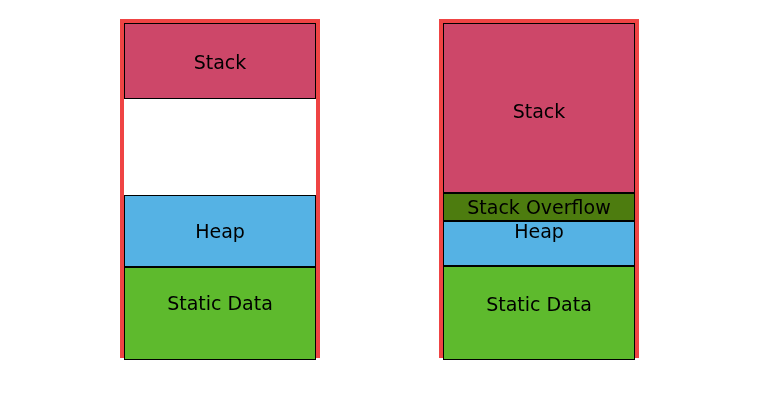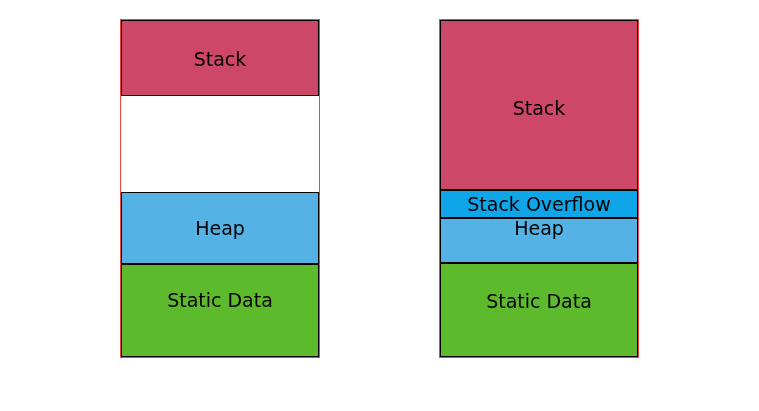--- a/index.html
+++ b/index.html
@@ -11,21 +11,21 @@
   .canvas {
     position: relative;
     width: 759px;
     height: 411px;
     background: #ffffff;
     overflow: hidden;
   }
   .diagram {
     position: absolute;
     box-sizing: border-box;
-    border: 1px solid #ef4444;
+    border: 4px solid #ef4444;
   }
   .segment {
     position: absolute;
     left: 0;
     width: 100%;
     box-sizing: border-box;
     border: 1px solid #000000;
   }
   .segment-label {
     position: absolute;
@@ -52,21 +52,21 @@
         <div class="segment-label" style="top: 36px;">Heap</div>
       </div>
       <div class="segment" style="top: 244px; height: 93px; background: rgb(94, 186, 45);">
         <div class="segment-label" style="top: 36px;">Static Data</div>
       </div>
     </div>
   <div class="diagram" style="left: 439px; top: 19px; width: 200px; height: 339px;">
       <div class="segment" style="top: 0px; height: 170px; background: rgb(205, 71, 105);">
         <div class="segment-label" style="top: 88px;">Stack</div>
       </div>
-      <div class="segment" style="top: 170px; height: 28px; background: #0ea5e9;">
+      <div class="segment" style="top: 170px; height: 28px; background: #4d7c0f;">
         <div class="segment-label" style="top: 14px;">Stack Overflow</div>
       </div>
       <div class="segment" style="top: 198px; height: 45px; background: rgb(85, 178, 228);">
         <div class="segment-label" style="top: 10px;">Heap</div>
       </div>
       <div class="segment" style="top: 243px; height: 94px; background: rgb(94, 186, 45);">
         <div class="segment-label" style="top: 38px;">Static Data</div>
       </div>
     </div>
 </div>

